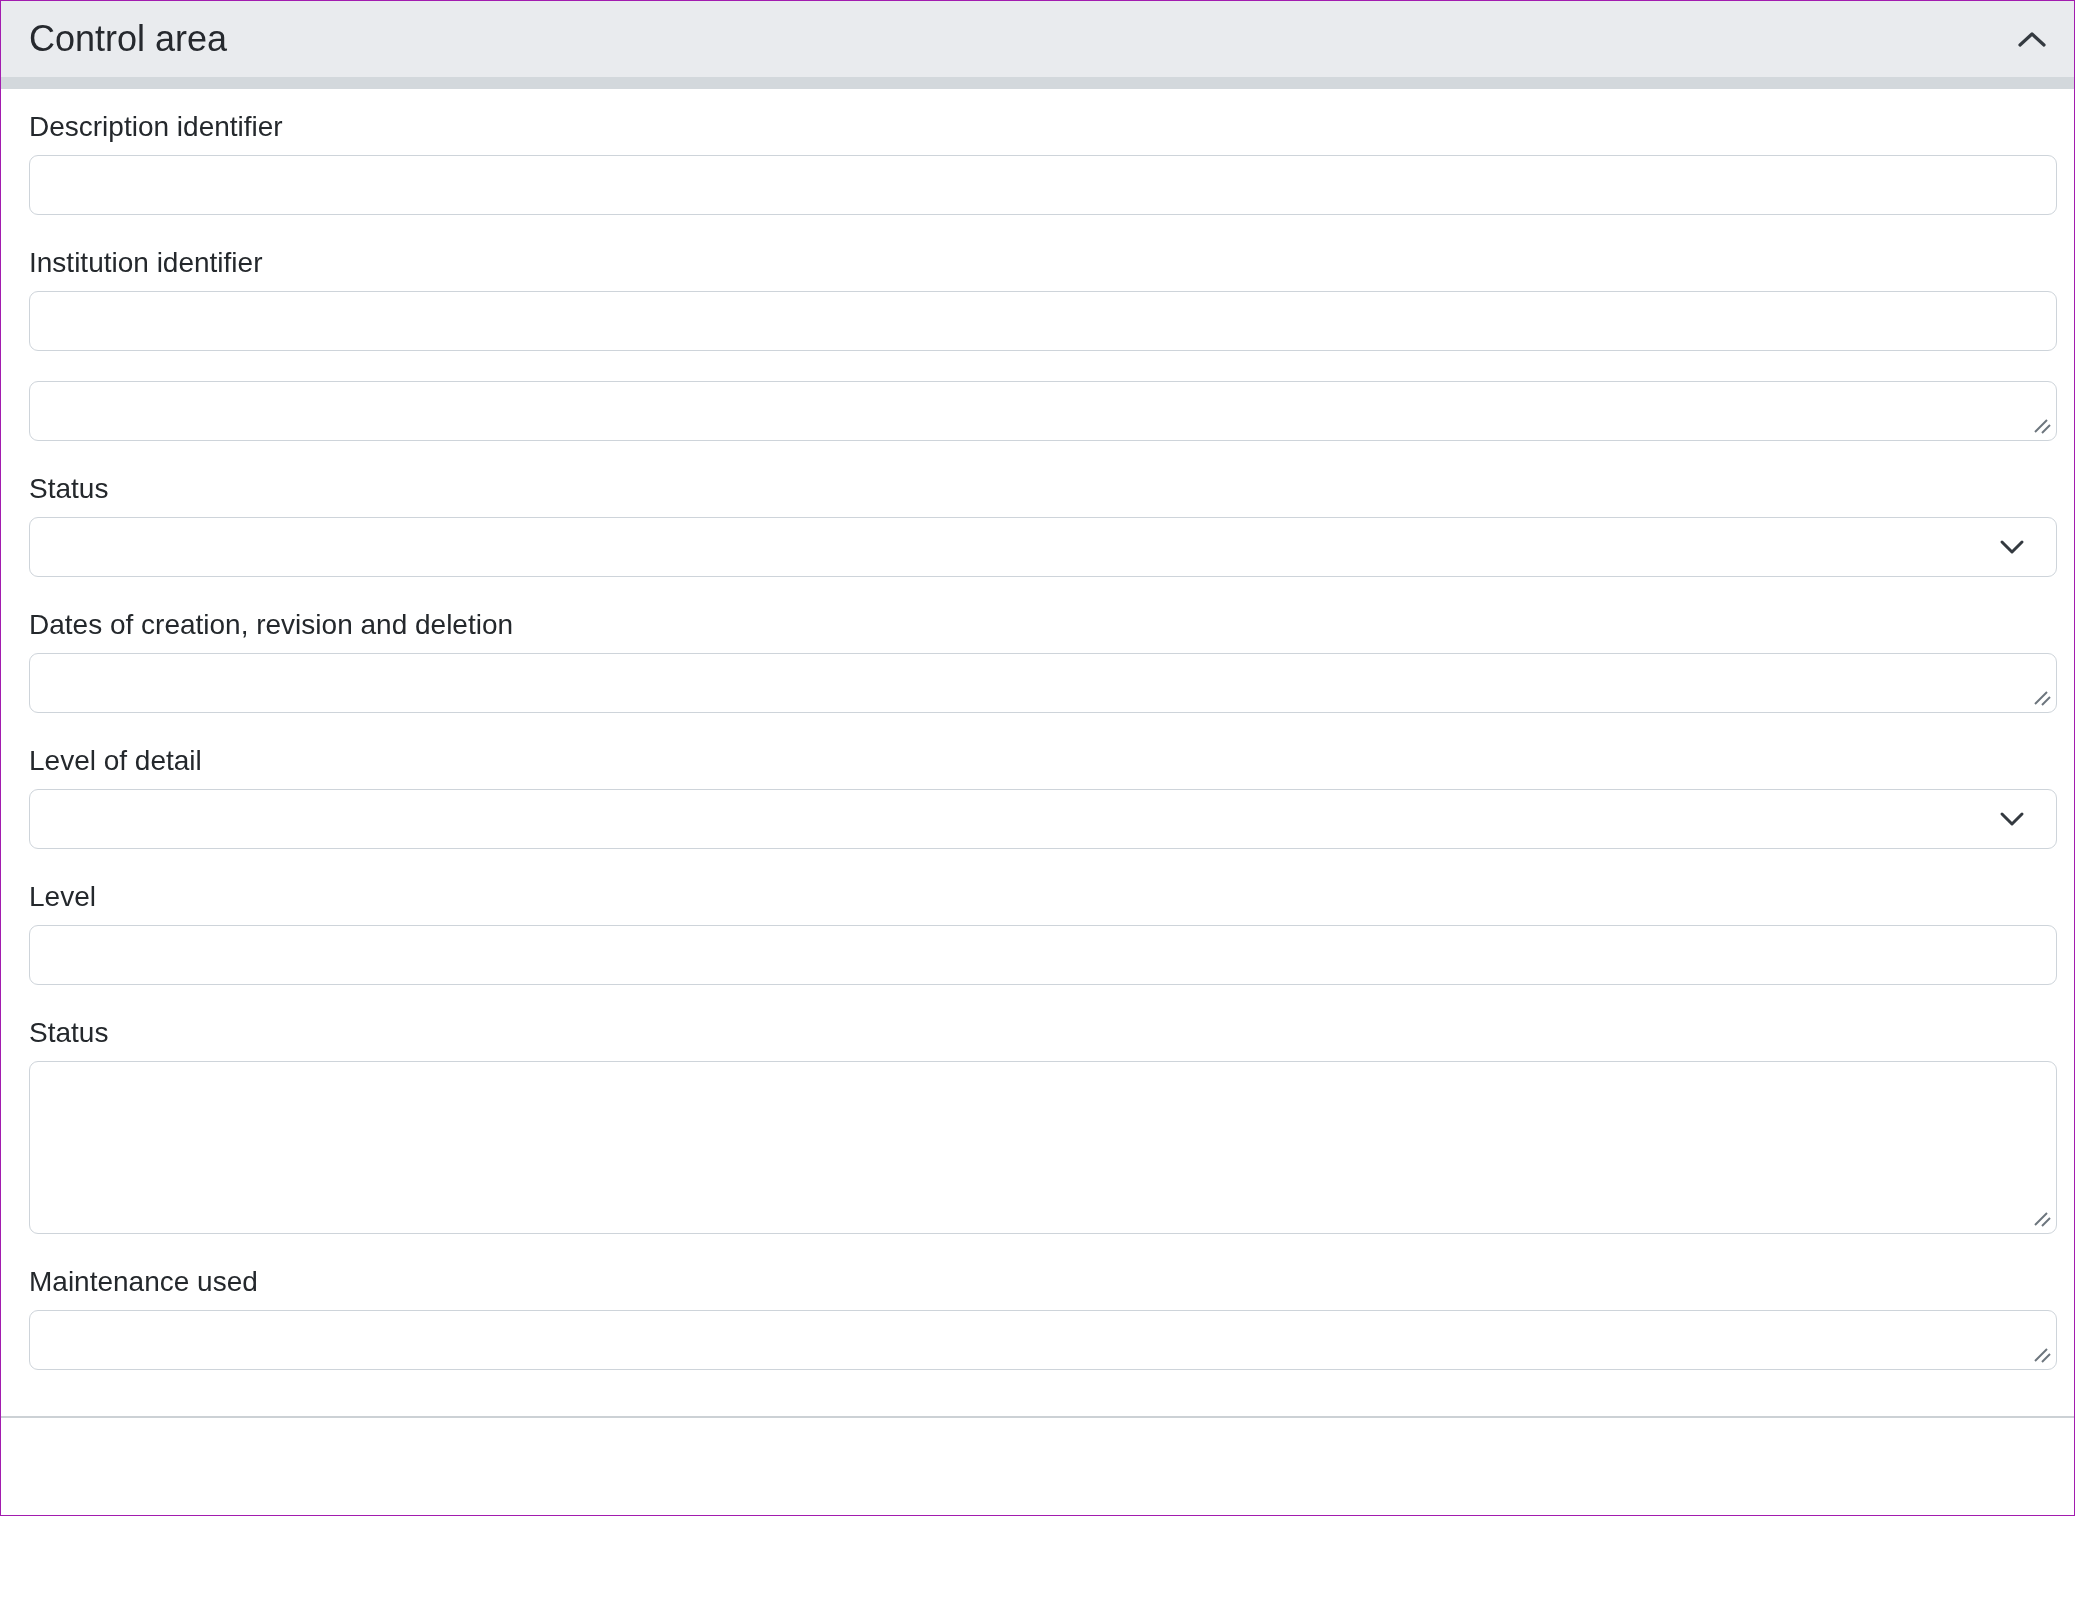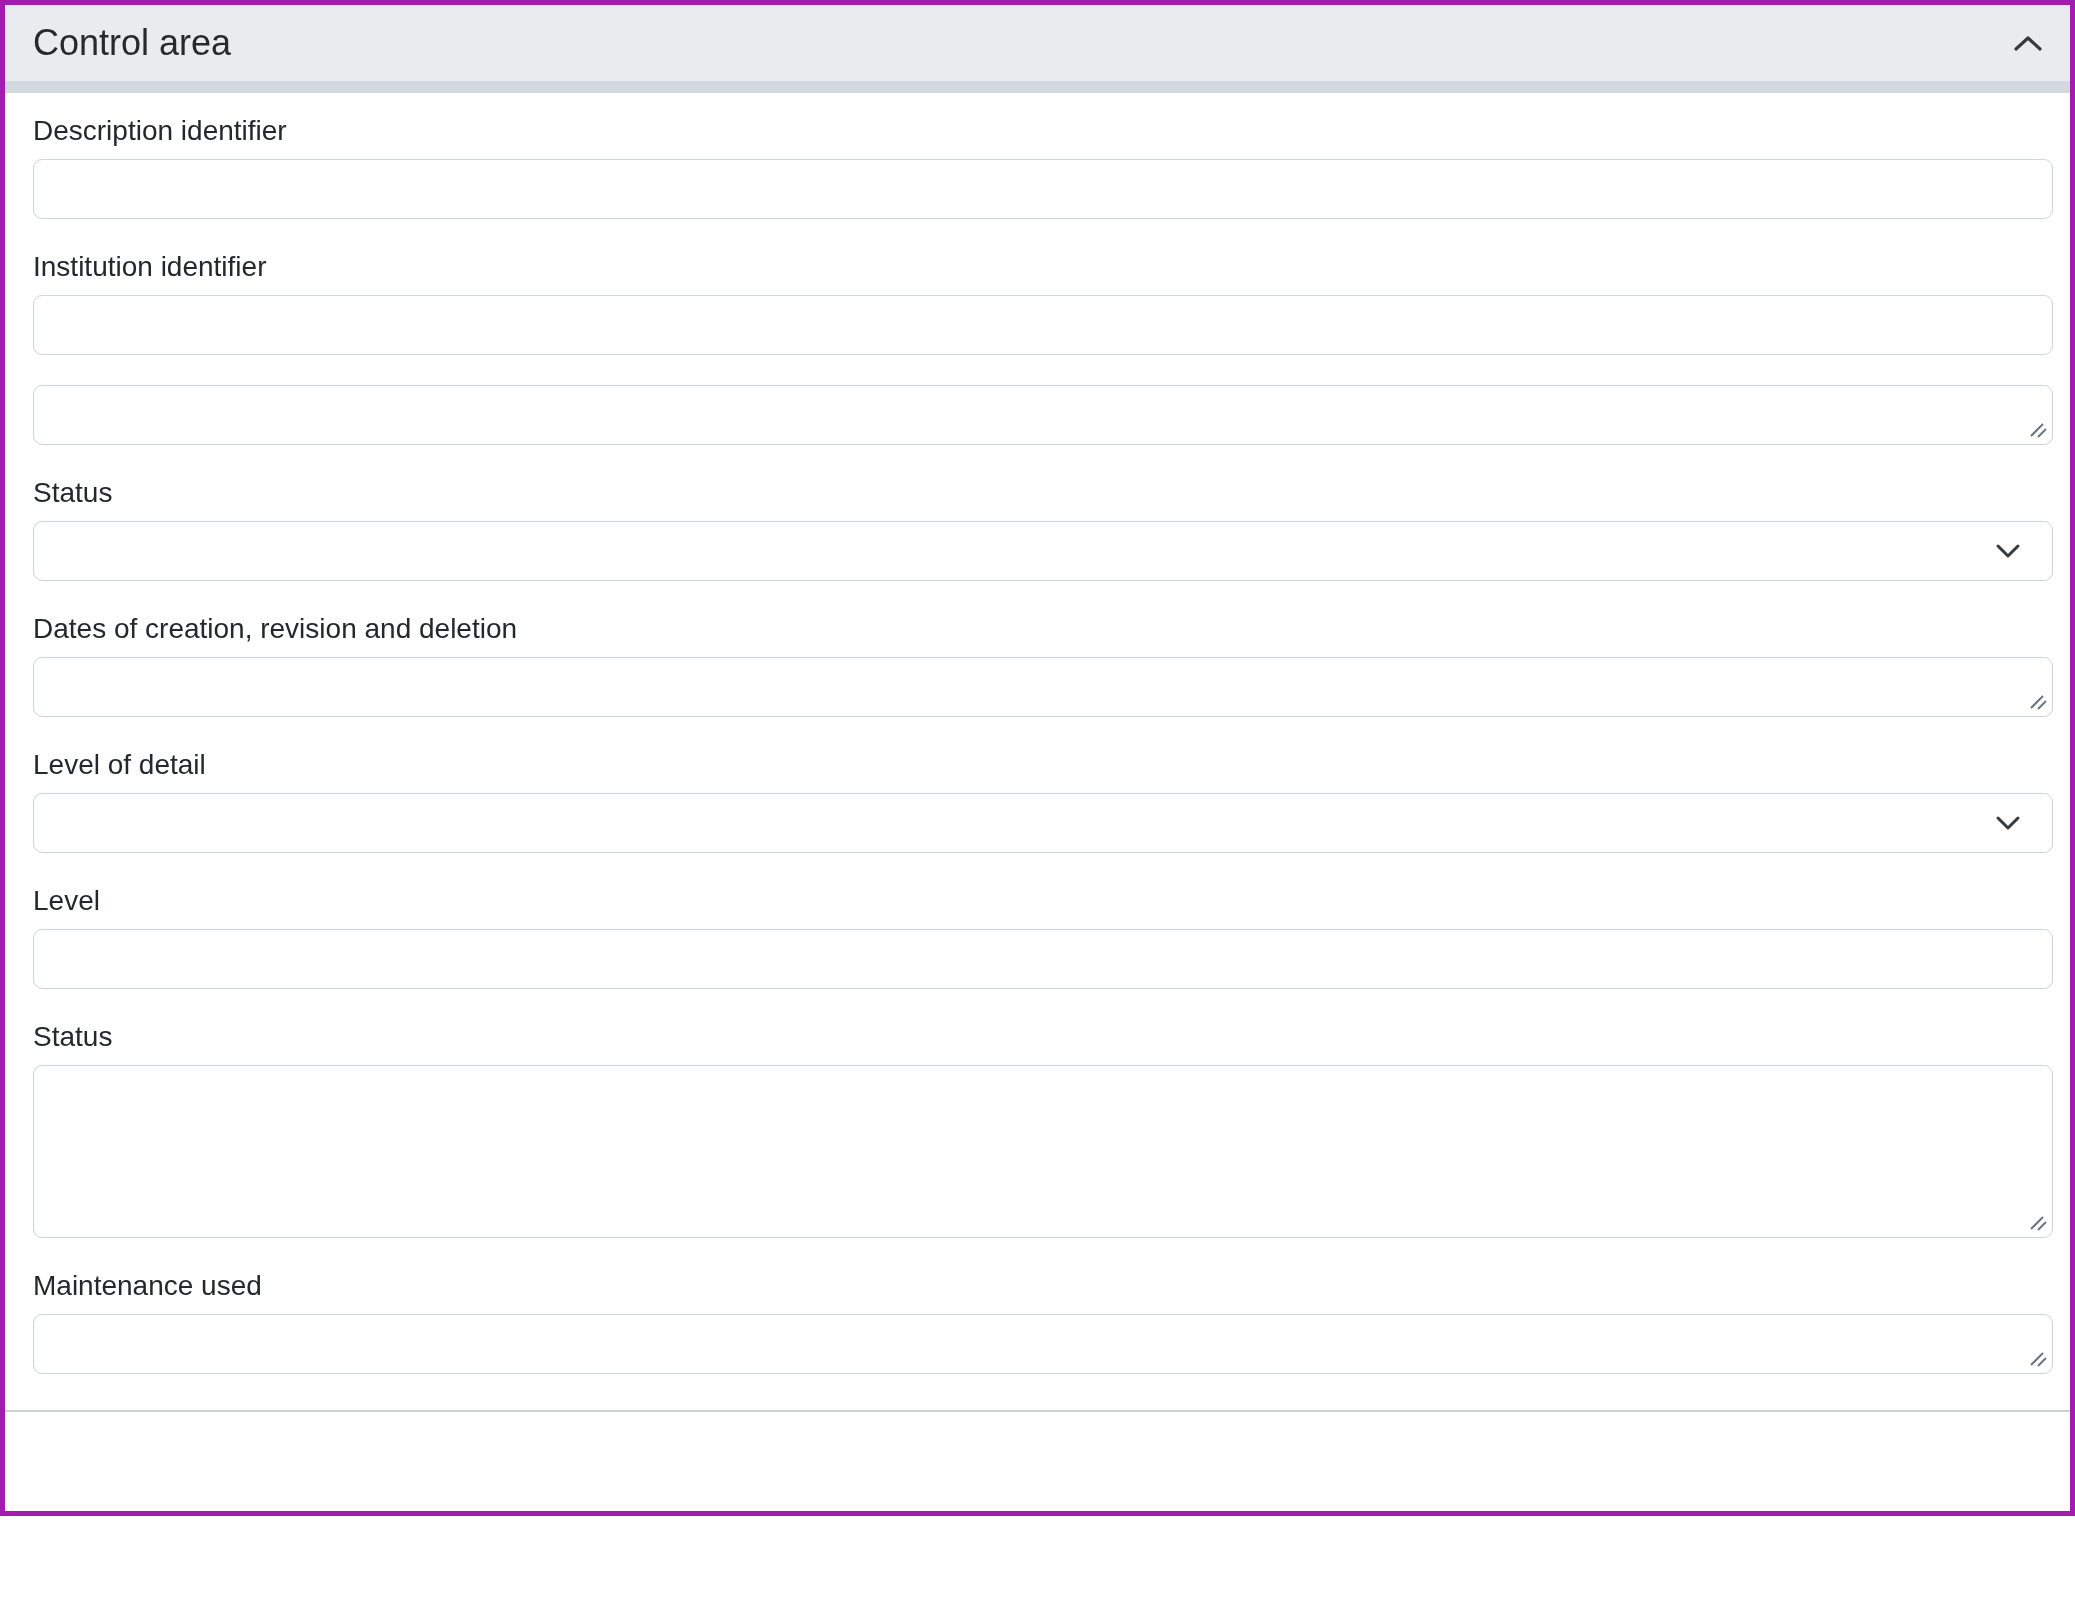--- a/index.html
+++ b/index.html
@@ -11,21 +11,21 @@
     width: 2075px;
     height: 1600px;
     overflow: hidden;
     font-family: "Liberation Sans", "DejaVu Sans", sans-serif;
     color: #24282c;
   }
   .page {
     box-sizing: border-box;
     width: 2075px;
     height: 1516px;
-    border: 5px solid #a21caf;
+    border: 1px solid #a21caf;
     background: #ffffff;
   }
   .panel-header {
     box-sizing: border-box;
     height: 88px;
     background: #e9ebee;
     border-bottom: 12px solid #d3d8dc;
     display: flex;
     align-items: center;
     justify-content: space-between;
@@ -37,21 +37,21 @@
     font-weight: 400;
     color: #26292e;
     margin: 0;
     line-height: 1;
   }
   .collapse-icon svg {
     display: block;
   }
   .panel-body {
     box-sizing: border-box;
-    padding: 20px 17px 6px 28px;
+    padding: 20px 17px 16px 28px;
     background: #ffffff;
     border-bottom: 2px solid #ccd1d5;
   }
   .field {
     margin-bottom: 30px;
   }
   .field-label {
     display: block;
     font-size: 28px;
     line-height: 36px;

